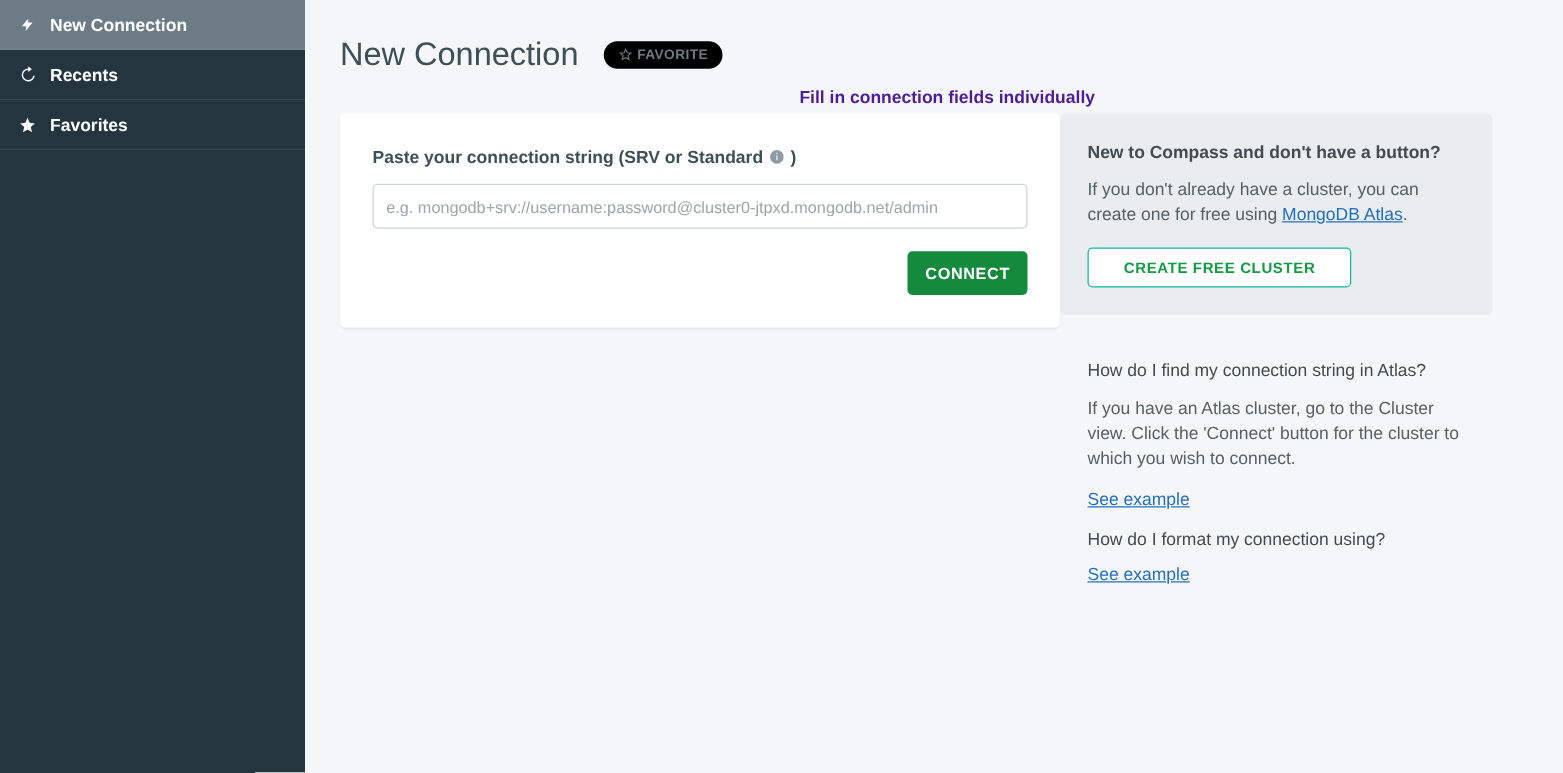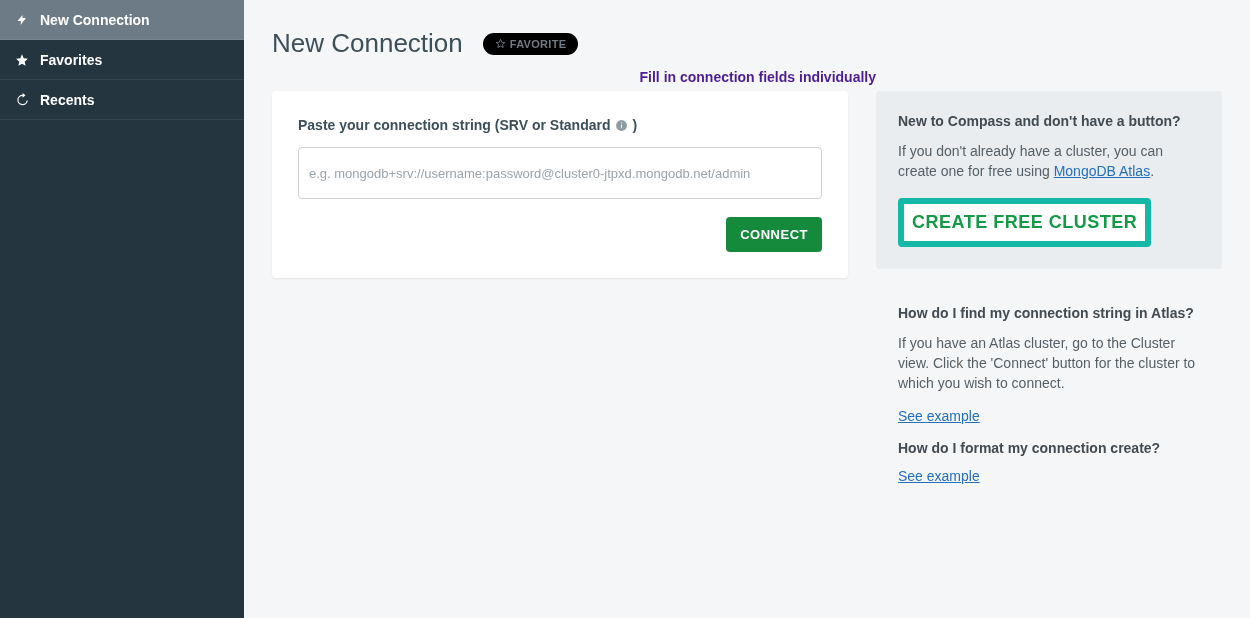--- a/index.html
+++ b/index.html
@@ -75,21 +75,20 @@
   }
   .fill-link {
     color: #4c1d95;
     font-weight: 700;
     text-decoration: none;
     cursor: pointer;
     font-size: 14px;
   }
   .columns {
     display: flex;
-    gap: 28px;
     align-items: flex-start;
   }
   .card {
     background: #fff;
     border-radius: 4px;
     box-shadow: 0 1px 2px rgba(0,0,0,.08);
     padding: 26px;
     width: 576px;
   }
   .field-label {
@@ -100,21 +99,21 @@
     display: flex;
     align-items: center;
     gap: 4px;
   }
   .field-label .info {
     width: 14px; height:14px; display:inline-flex; align-items:center; justify-content:center;
   }
   .field-label .info svg { fill:#8f9ba3; }
   .text-input {
     width: 100%;
-    height: 52px;
+    height: 36px;
     border: 1px solid #cdd2d6;
     border-radius: 4px;
     padding: 0 10px;
     font-size: 13px;
     color: #3d4f58;
     outline: none;
   }
   .text-input::placeholder { color: #9aa4ab; }
   .card-actions {
     display: flex;
@@ -149,61 +148,61 @@
   .info-text {
     font-size: 14px;
     color: #555f67;
     line-height: 1.45;
     margin-bottom: 16px;
   }
   .link { color:#246fbd; text-decoration: underline; cursor:pointer; }
   .btn-outline {
     display: inline-block;
     background: #fff;
-    border: 6px solid #14b8a6;
+    border: 1px solid #14b8a6;
     color: #139a45;
     font-weight: 700;
     letter-spacing: .5px;
     border-radius: 4px;
-    padding: 8px 8px;
-    font-size: 18px;
+    padding: 8px 28px;
+    font-size: 12px;
     cursor: pointer;
   }
   .sub-block { padding: 6px 22px 0; }
-  .sub-heading { font-weight:700; font-size:14px; color:#424b52; margin: 10px 0 12px; }
+  .sub-heading { font-weight:400; font-size:14px; color:#424b52; margin: 10px 0 12px; }
   .sub-text { font-size:14px; color:#555f67; line-height:1.45; margin-bottom:15px; }
 </style>
 </head>
 <body>
 
 <div class="app">
   <nav class="sidebar">
     <div class="sidebar-item active">
       <span class="icon">
         <svg viewBox="0 0 24 24" width="12" height="14">
             <path d="M13 2 3 14h7l-1 8 11-14h-7z"></path>
           </svg>
       </span>
       <span>New Connection</span>
     </div>
     <div class="sidebar-item">
       <span class="icon">
         <svg viewBox="0 0 24 24" width="14" height="14">
-            <path d="M12 2l2.9 6.9L22 10l-5.5 4.8L18.2 22 12 18.3 5.8 22l1.7-7.2L2 10l7.1-1.1z"></path>
-          </svg>
-      </span>
-      <span>Favorites</span>
+            <path d="M13 3a9 9 0 1 0 8.94 10H19.9A7 7 0 1 1 13 5v3l5-4-5-4v3z"></path>
+          </svg>
+      </span>
+      <span>Recents</span>
     </div>
     <div class="sidebar-item">
       <span class="icon">
         <svg viewBox="0 0 24 24" width="14" height="14">
-            <path d="M13 3a9 9 0 1 0 8.94 10H19.9A7 7 0 1 1 13 5v3l5-4-5-4v3z"></path>
-          </svg>
-      </span>
-      <span>Recents</span>
+            <path d="M12 2l2.9 6.9L22 10l-5.5 4.8L18.2 22 12 18.3 5.8 22l1.7-7.2L2 10l7.1-1.1z"></path>
+          </svg>
+      </span>
+      <span>Favorites</span>
     </div>
   </nav>
 
   <main class="main">
     <div class="title-row">
       <h1 class="page-title">New Connection</h1>
       <span class="favorite-pill">
         <svg viewBox="0 0 24 24">
             <path d="M12 3l2.6 6.2 6.7.6-5 4.4 1.5 6.6L12 17.8 6.2 20.8l1.5-6.6-5-4.4 6.7-.6z"></path>
           </svg>
@@ -243,19 +242,19 @@
           <button class="btn-outline">CREATE FREE CLUSTER</button>
         </div>
 
         <div class="sub-block">
           <div class="sub-heading">How do I find my connection string in Atlas?</div>
           <p class="sub-text">If you have an Atlas cluster, go to the Cluster view. Click the 'Connect' button for the cluster to which you wish to connect.</p>
           <a class="link">See example</a>
         </div>
 
         <div class="sub-block">
-          <div class="sub-heading">How do I format my connection create?</div>
+          <div class="sub-heading">How do I format my connection using?</div>
           <a class="link">See example</a>
         </div>
       </aside>
     </div>
   </main>
 </div>
 
 </body></html>

